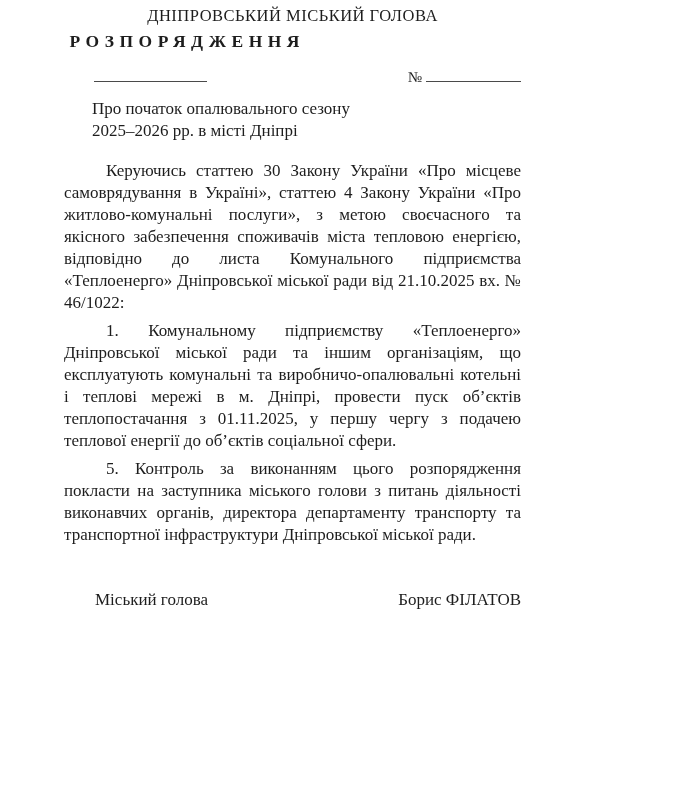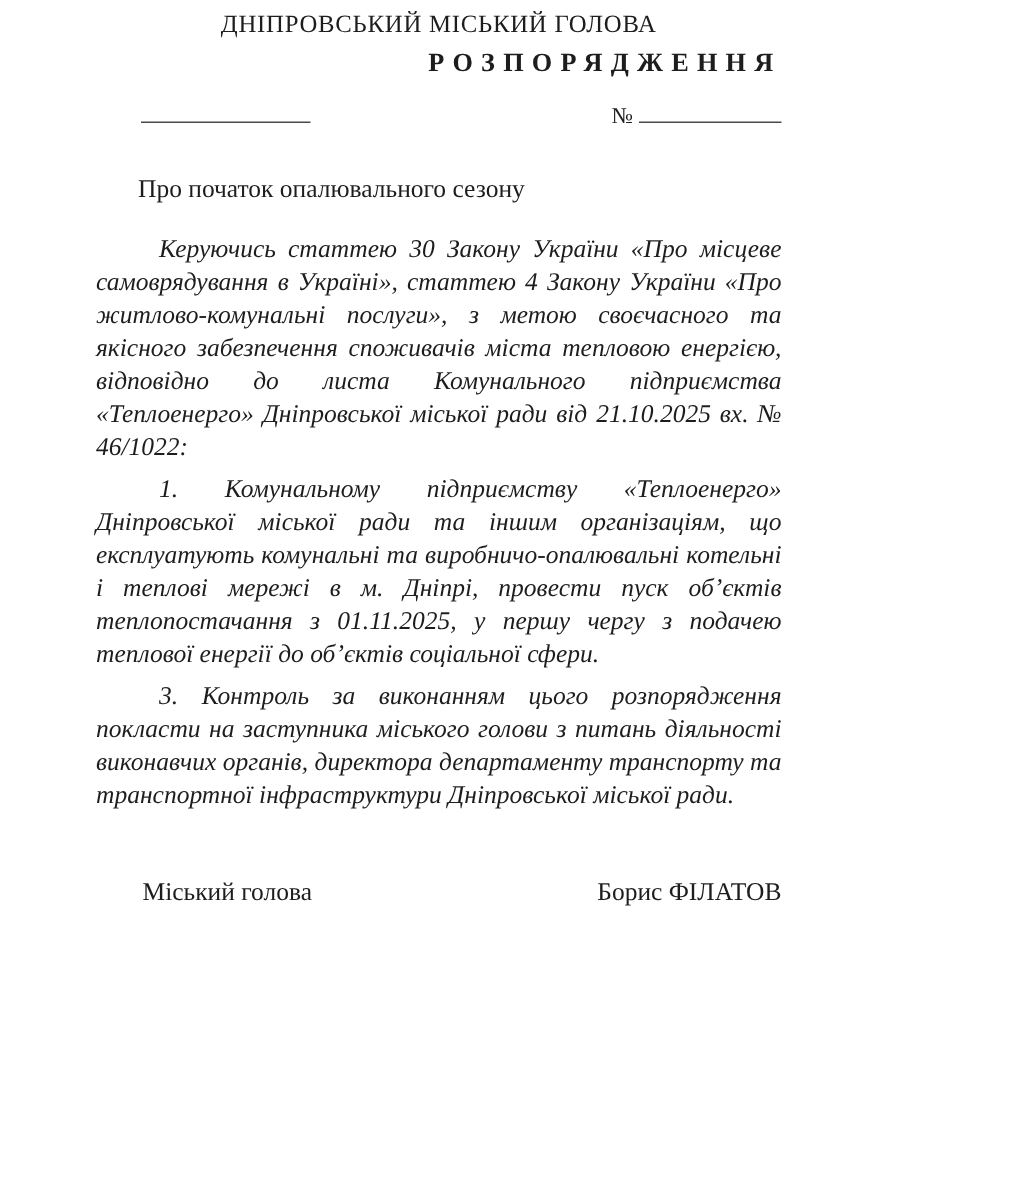--- a/index.html
+++ b/index.html
@@ -20,21 +20,21 @@
     border-radius: 26px;
   }
   .org-title {
     text-align: center;
     font-size: 16.5px;
     line-height: 20px;
     letter-spacing: 0.5px;
     white-space: nowrap;
   }
   .doc-type {
-    text-align: right;
+    text-align: left;
     font-size: 17.5px;
     line-height: 22px;
     font-weight: bold;
     letter-spacing: 5.5px;
     padding-left: 5.5px; 
     margin-top: 4px;
     white-space: nowrap;
   }
   .req-row {
     display: flex;
@@ -46,31 +46,30 @@
   .blank-line {
     display: inline-block;
     height: 13px;
     border-bottom: 1.2px solid #4a4a4a;
     vertical-align: baseline;
   }
   .date-blank { width: 113px; }
   .num-blank  { width: 95px; margin-left: 4px; }
   .num-group { white-space: nowrap; }
   .subject {
-    margin: 28px 0 0 28px;
+    margin: 12px 0 0 28px;
     font-size: 17px;
     line-height: 22px;
   }
   .body-text p {
     margin: 6px 0 0 0;
     font-size: 17px;
     line-height: 22px;
     text-align: justify;
     text-indent: 42px;
-    font-style: italic;
   }
   .body-text p.intro {
     margin-top: 18px;
   }
   .sig-row {
     display: flex;
     justify-content: space-between;
     align-items: baseline;
     margin-top: 43px;
     font-size: 17px;
@@ -89,26 +88,27 @@
 
   <div class="req-row">
     <span class="blank-line date-blank"></span>
     <span class="num-group">
       <span>№</span><span class="blank-line num-blank"></span>
     </span>
   </div>
 
   <div class="subject">
     <div>Про початок опалювального сезону</div>
+    <div>2025–2026 рр. в місті Дніпрі</div>
   </div>
 
   <div class="body-text">
     <p class="intro">Керуючись статтею 30 Закону України «Про місцеве самоврядування в Україні», статтею 4 Закону України «Про житлово-комунальні послуги», з метою своєчасного та якісного забезпечення споживачів міста тепловою енергією, відповідно до листа Комунального підприємства «Теплоенерго» Дніпровської міської ради від 21.10.2025 вх. № 46/1022:</p>
     <p>1. Комунальному підприємству «Теплоенерго» Дніпровської міської ради та іншим організаціям, що експлуатують комунальні та виробничо-опалювальні котельні і теплові мережі в м. Дніпрі, провести пуск об’єктів теплопостачання з 01.11.2025, у першу чергу з подачею теплової енергії до об’єктів соціальної сфери.</p>
-    <p>3. Контроль за виконанням цього розпорядження покласти на заступника міського голови з питань діяльності виконавчих органів, директора департаменту транспорту та транспортної інфраструктури Дніпровської міської ради.</p>
+    <p>5. Контроль за виконанням цього розпорядження покласти на заступника міського голови з питань діяльності виконавчих органів, директора департаменту транспорту та транспортної інфраструктури Дніпровської міської ради.</p>
   </div>
 
   <div class="sig-row">
     <span class="sig-position">Міський голова</span>
     <span class="sig-name">Борис ФІЛАТОВ</span>
   </div>
 
 </div>
 
 </body></html>

